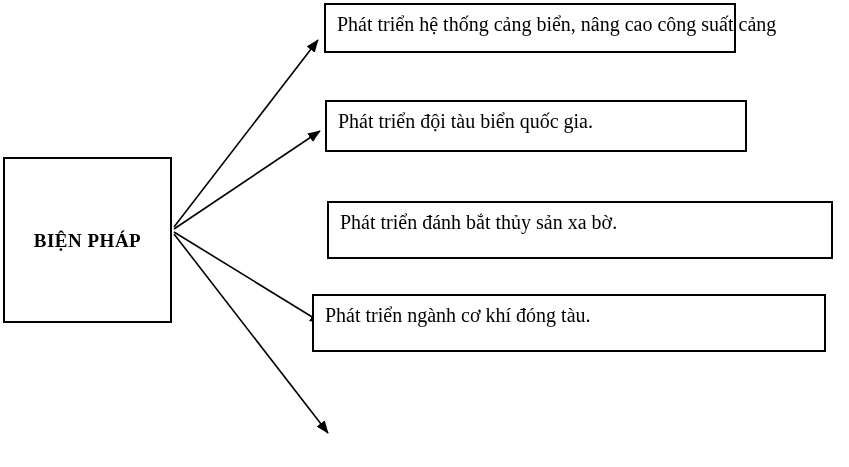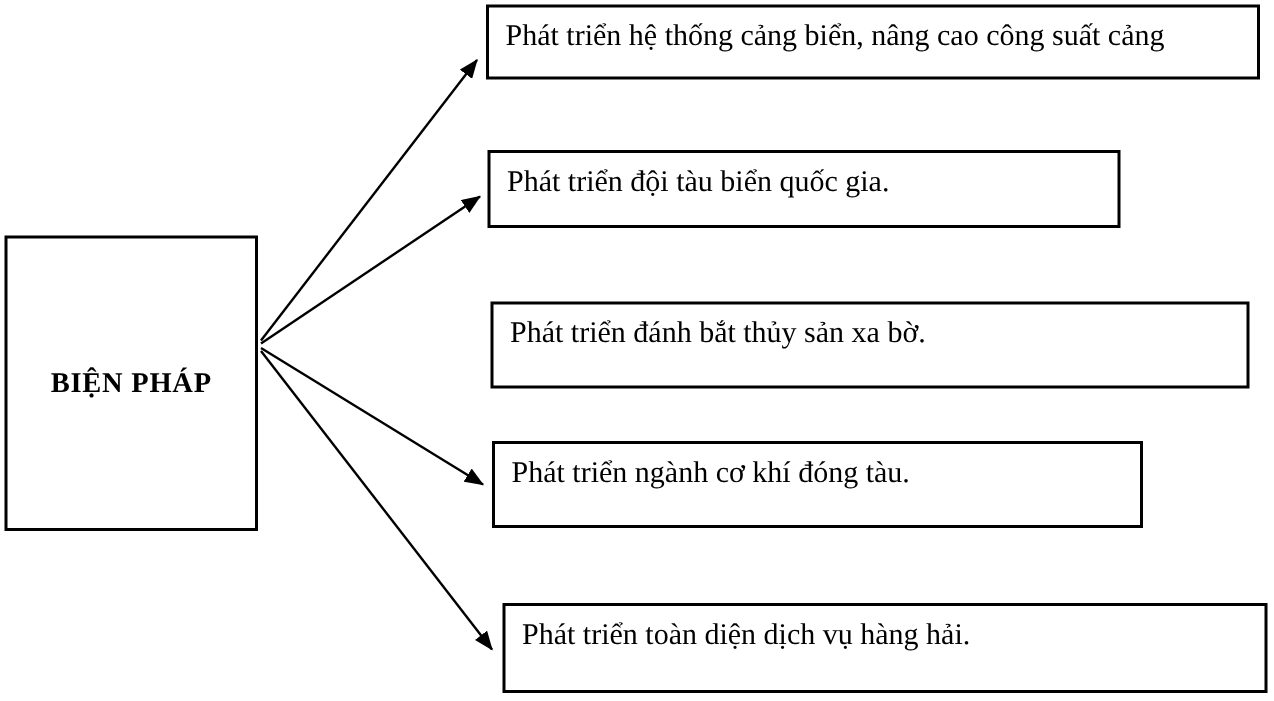--- a/index.html
+++ b/index.html
@@ -19,43 +19,43 @@
   .box {
     position: absolute;
     border: 2px solid #000000;
     background: #ffffff;
     box-sizing: border-box;
   }
   .root-box {
     left: 3px;
     top: 157px;
     width: 169px;
-    height: 197px;
+    height: 166px;
     display: flex;
     flex-direction: column;
     align-items: center;
     justify-content: center;
     text-align: center;
     font-weight: bold;
     font-size: 19px;
     line-height: 31px;
     letter-spacing: 0.5px;
     gap: 44px;
   }
   .leaf-box {
     font-size: 20px;
     line-height: 24px;
     padding: 7px 10px 0 11px;
     text-align: left;
     white-space: nowrap;
   }
-  #box-1 { left: 324px; top: 3px;   width: 516px; height: 50px; }
+  #box-1 { left: 324px; top: 3px;   width: 412px; height: 50px; }
   #box-2 { left: 325px; top: 100px; width: 422px; height: 52px; }
   #box-3 { left: 327px; top: 201px; width: 506px; height: 58px; }
-  #box-4 { left: 328px; top: 294px; width: 434px; height: 58px; }
+  #box-4 { left: 312px; top: 294px; width: 514px; height: 58px; }
   #box-5 { left: 335px; top: 402px; width: 510px; height: 60px; }
   #arrow-layer {
     position: absolute;
     left: 0;
     top: 0;
     width: 849px;
     height: 467px;
     pointer-events: none;
   }
   #arrow-layer line {
@@ -96,17 +96,14 @@
   </div>
 
   <div class="box leaf-box" id="box-3">
     <span>Phát triển đánh bắt thủy sản xa bờ.</span>
   </div>
 
   <div class="box leaf-box" id="box-4">
     <span>Phát triển ngành cơ khí đóng tàu.</span>
   </div>
 
-  <div class="box leaf-box" id="box-5">
-    <span>Phát triển toàn diện dịch vụ hàng hải.</span>
-  </div>
 
 </div>
 
 </body></html>

